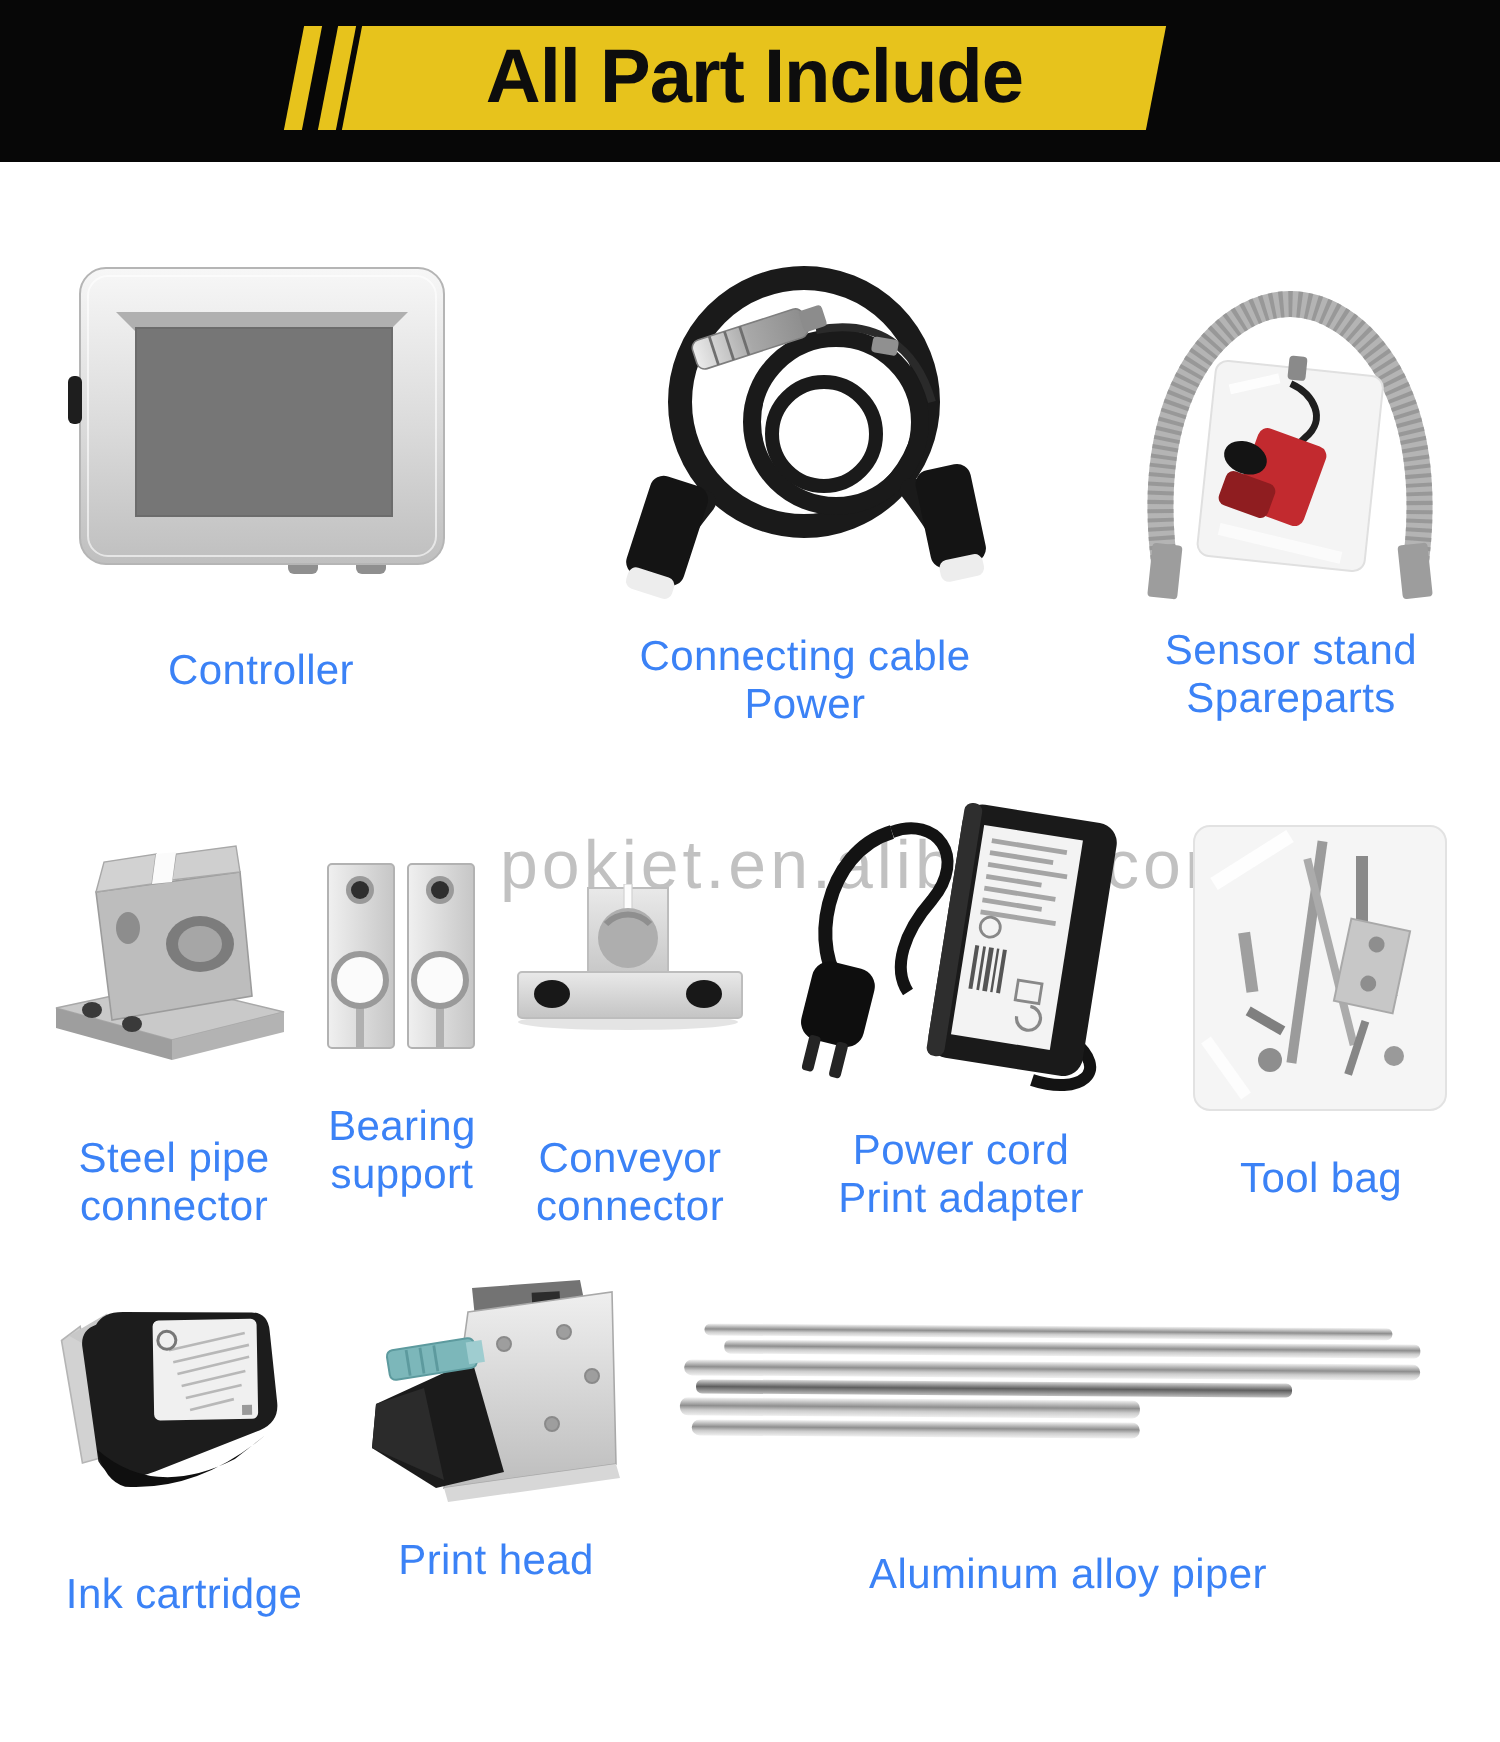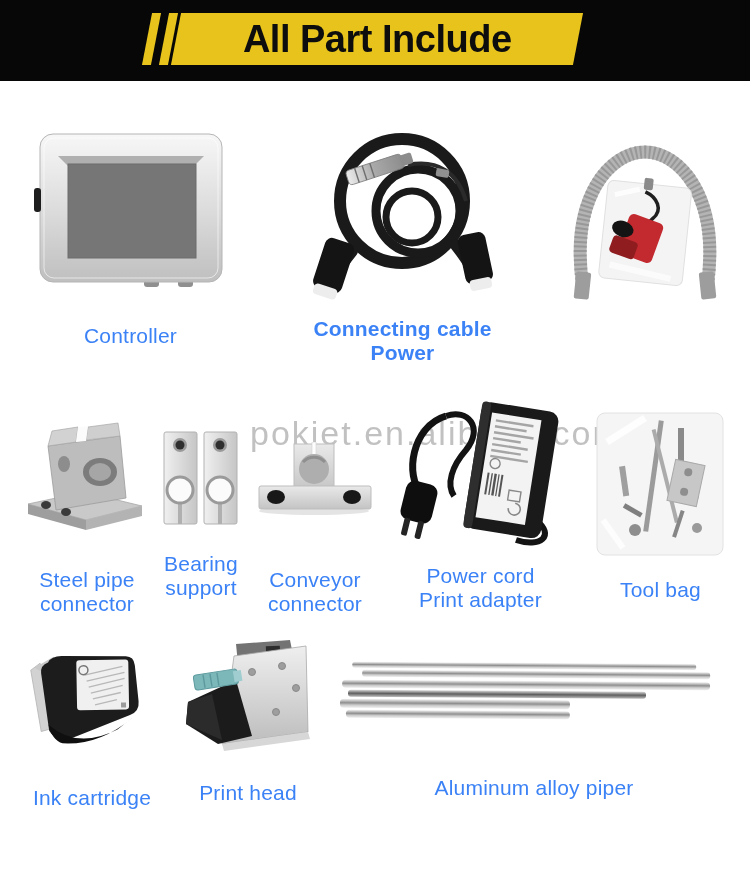--- a/index.html
+++ b/index.html
@@ -24,37 +24,37 @@
   .item{position:absolute;z-index:2;display:flex;flex-direction:column;align-items:center;}
   .art{width:100%;}
   .art svg{display:block;width:100%;height:auto;}
   .cap{text-align:center;font-size:21px;line-height:24px;color:#3b82f6;letter-spacing:0.2px;}
   .cap span{display:block;}
   .cap span:empty{display:none;}
 
   #item-controller {left:28px; top:132px; width:205px;}
   #item-controller .cap{margin-top:34px;}
   #item-cable      {left:290px;top:113px;width:225px;}
-  #item-cable .cap{margin-top:14px;font-weight:bold;}
+  #item-cable .cap{margin-top:14px;}
   #item-sensorstand{left:553px;top:126px;width:185px;}
   #item-sensorstand .cap{margin-top:10px;}
   #item-steelpipe  {left:22px; top:420px;width:130px;}
   #item-steelpipe .cap{margin-top:36px;}
   #item-bearing    {left:163px;top:430px;width:76px;}
   #item-bearing .cap{margin-top:25px;}
   #item-conveyor   {left:256px;top:442px;width:118px;}
   #item-conveyor .cap{margin-top:52px;}
   #item-power      {left:388px;top:398px;width:185px;}
   #item-power .cap{margin-top:16px;}
   #item-toolbag    {left:593px;top:410px;width:135px;}
   #item-toolbag .cap{margin-top:20px;}
   #item-ink        {left:22px; top:648px;width:140px;}
   #item-ink .cap{margin-top:36px;}
   #item-printhead  {left:178px;top:640px;width:140px;}
-  #item-printhead .cap{margin-top:26px;}
+  #item-printhead .cap{margin-top:14px;}
   #item-pipes      {left:338px;top:658px;width:392px;}
   #item-pipes .cap{margin-top:36px;}
 </style>
 </head>
 <body>
 
 <div id="screen">
 
   <div class="header-bar">
     <div class="stripe s1"></div>
@@ -152,20 +152,24 @@
           <path d="M88 66 C 100 70, 108 82, 98 92 C 92 98, 96 104, 102 106" fill="none" stroke="#1f1f1f" stroke-width="3.5"></path>
           <g transform="rotate(14 88 113)">
             <rect x="70" y="92" width="36" height="42" rx="5" fill="#c22a2f"></rect>
             <rect x="62" y="118" width="26" height="18" rx="4" fill="#8f1d20"></rect>
             <ellipse cx="68" cy="110" rx="11" ry="8" fill="#141414"></ellipse>
           </g>
           <path d="M58 72 L82 64" stroke="#ffffff" stroke-width="5" opacity="0.9"></path>
           <path d="M60 142 L122 150" stroke="#ffffff" stroke-width="6" opacity="0.7"></path>
         </g>
       </svg>
+    </div>
+    <div class="cap">
+      <span>Sensor stand</span>
+      <span>Spareparts</span>
     </div>
   </div>
 
   <div class="item" id="item-steelpipe">
     <div class="art">
       <svg viewBox="0 0 130 112" xmlns="http://www.w3.org/2000/svg">
         <polygon points="6,84 62,72 120,86 64,100" fill="#c9c9c9" stroke="#a8a8a8" stroke-width="0.8"></polygon>
         <polygon points="6,84 64,100 64,110 6,94" fill="#9e9e9e"></polygon>
         <polygon points="120,86 64,100 64,110 120,96" fill="#b3b3b3"></polygon>
         <polygon points="26,26 98,16 104,78 34,90" fill="#bdbdbd" stroke="#9c9c9c" stroke-width="0.8"></polygon>

